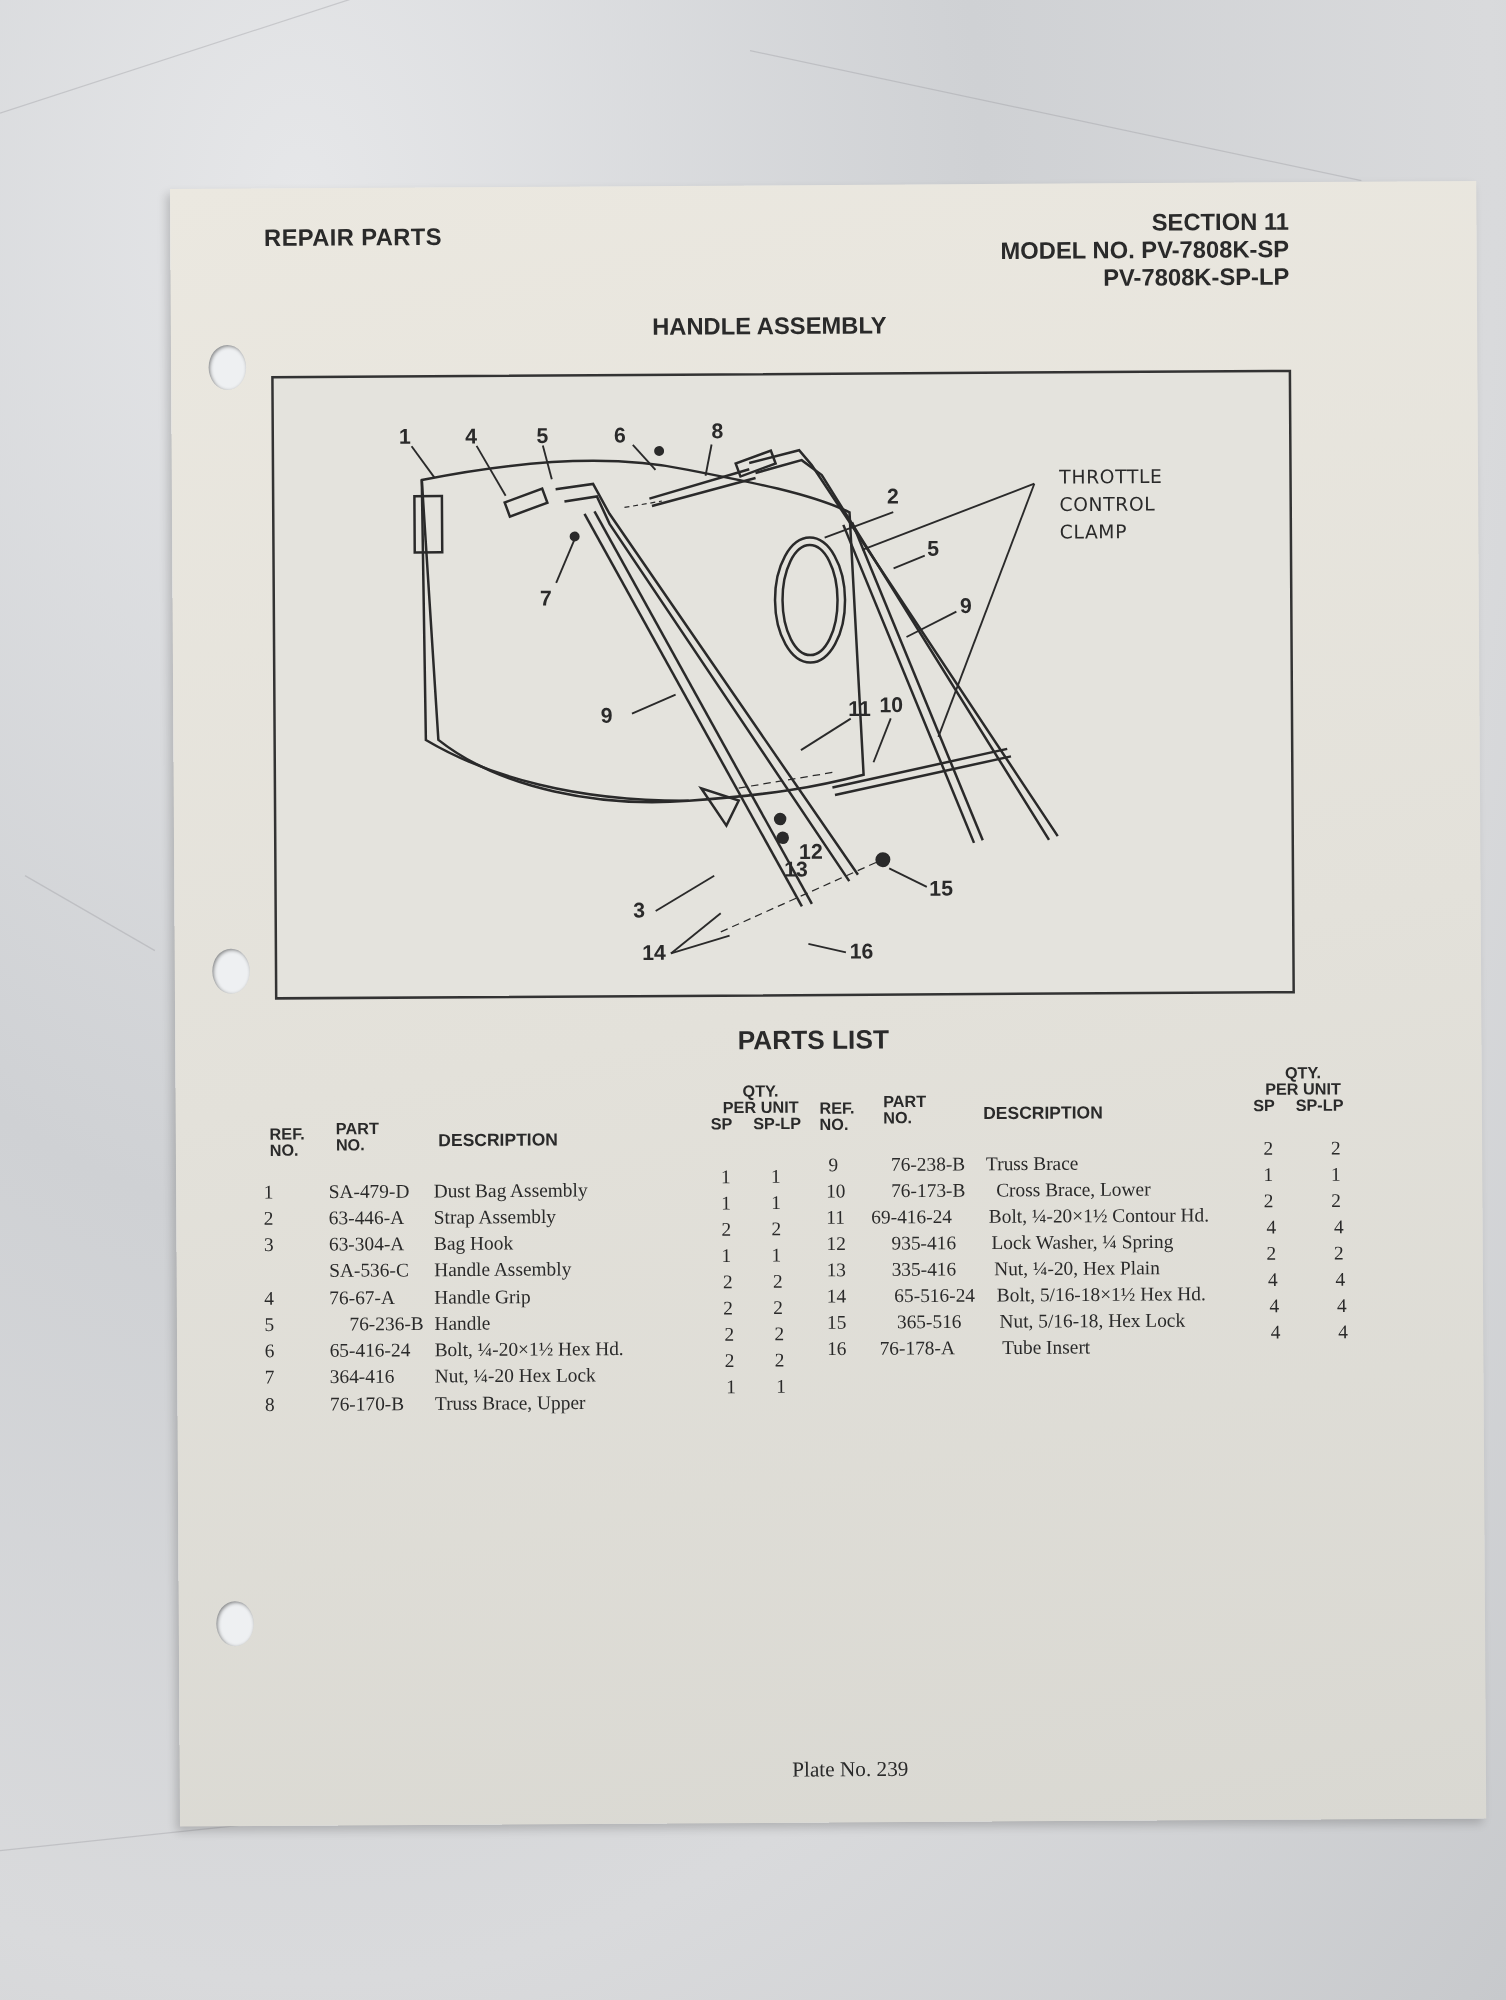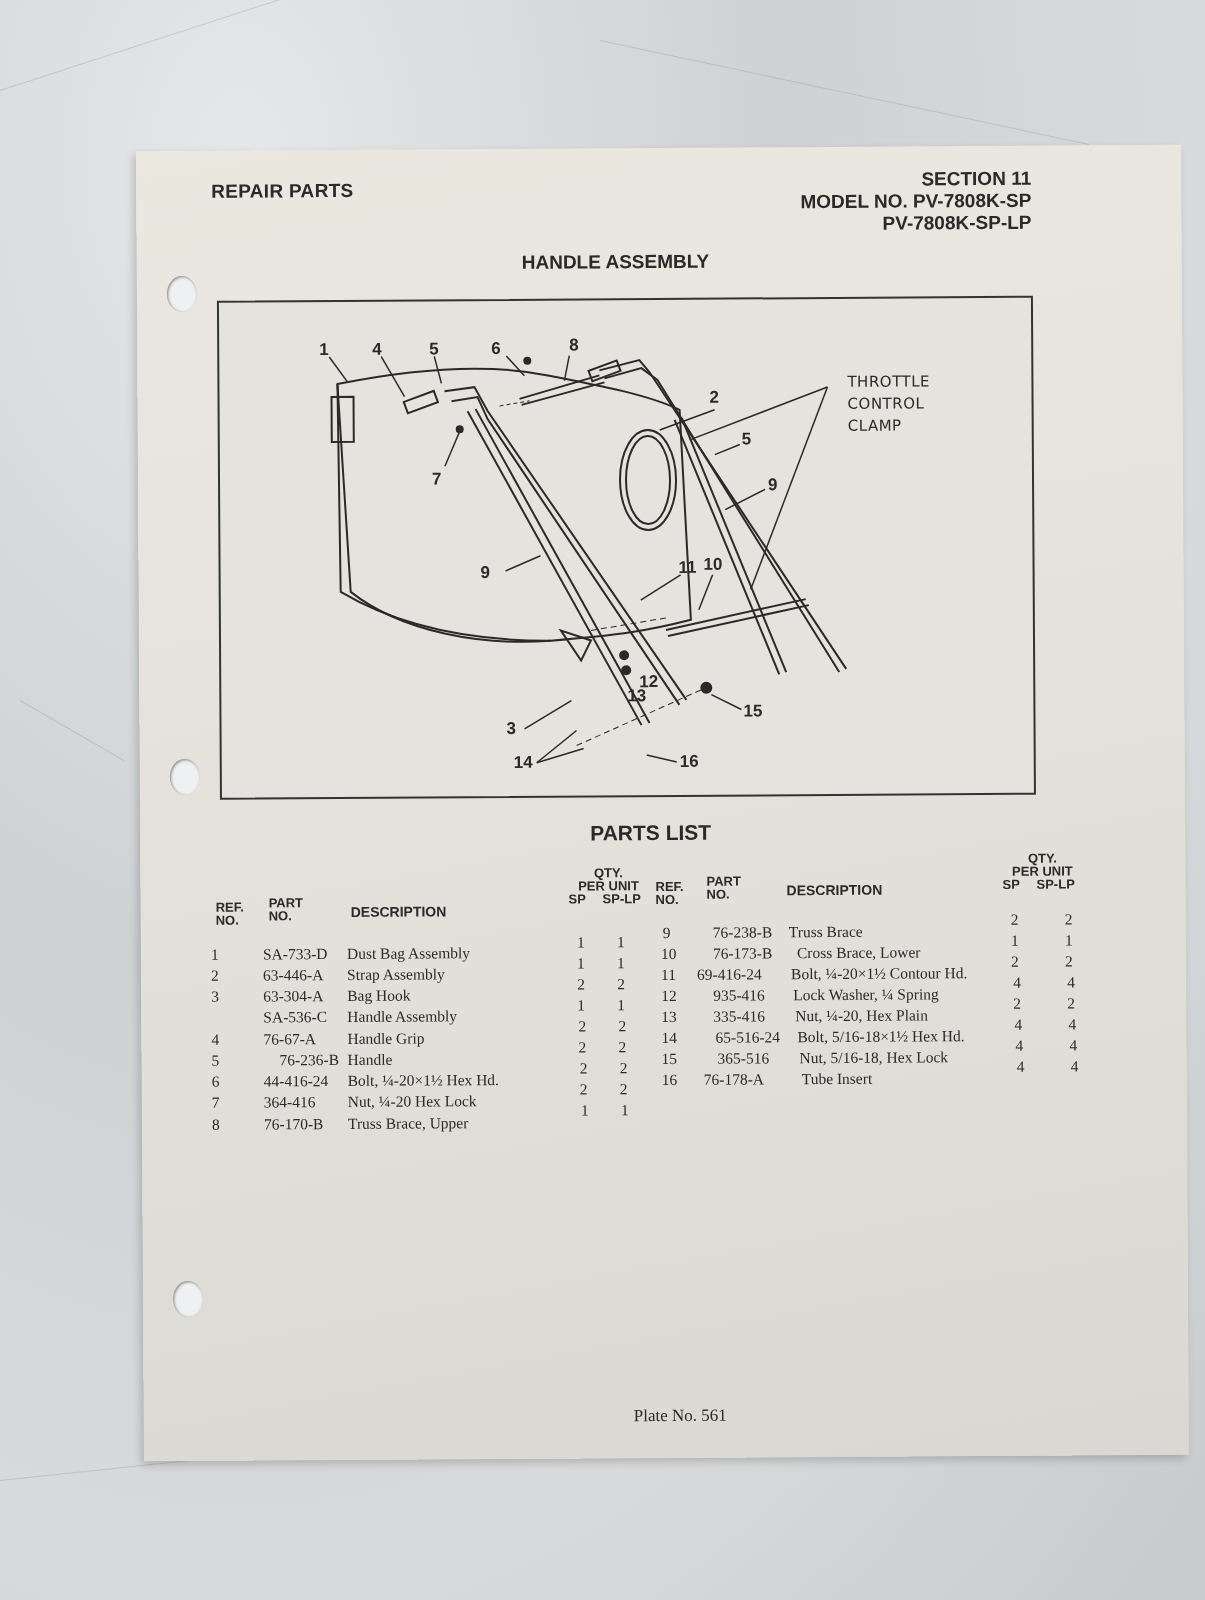--- a/index.html
+++ b/index.html
@@ -205,21 +205,21 @@
 
   <div class="col-head" style="left:862px;top:706px;text-align:center;width:80px;">
     <div>QTY.</div>
     <div>PER UNIT</div>
   </div>
   <div class="col-head" style="left:862px;top:732px;">SP</div>
   <div class="col-head" style="left:896px;top:732px;">SP-LP</div>
 
   <div class="row" style="left:70px;top:795px;">
     <span style="left:0">1</span>
-    <span style="left:52px">SA-733-D</span>
+    <span style="left:52px">SA-479-D</span>
     <span style="left:136px">Dust Bag Assembly</span>
   </div>
   <div class="row" style="left:70px;top:816px;">
     <span style="left:0">2</span>
     <span style="left:52px">63-446-A</span>
     <span style="left:136px">Strap Assembly</span>
   </div>
   <div class="row" style="left:70px;top:837px;">
     <span style="left:0">3</span>
     <span style="left:52px">63-304-A</span>
@@ -235,21 +235,21 @@
     <span style="left:52px">76-67-A</span>
     <span style="left:136px">Handle Grip</span>
   </div>
   <div class="row" style="left:70px;top:901px;">
     <span style="left:0">5</span>
     <span style="left:68px">76-236-B</span>
     <span style="left:136px">Handle</span>
   </div>
   <div class="row" style="left:70px;top:922px;">
     <span style="left:0">6</span>
-    <span style="left:52px">44-416-24</span>
+    <span style="left:52px">65-416-24</span>
     <span style="left:136px">Bolt, ¼-20×1½ Hex Hd.</span>
   </div>
   <div class="row" style="left:70px;top:943px;">
     <span style="left:0">7</span>
     <span style="left:52px">364-416</span>
     <span style="left:136px">Nut, ¼-20 Hex Lock</span>
   </div>
   <div class="row" style="left:70px;top:965px;">
     <span style="left:0">8</span>
     <span style="left:52px">76-170-B</span>
@@ -360,14 +360,14 @@
   </div>
   <div class="row" style="left:874px;top:891px;">
     <span style="left:0">4</span>
     <span style="left:54px">4</span>
   </div>
   <div class="row" style="left:875px;top:912px;">
     <span style="left:0">4</span>
     <span style="left:54px">4</span>
   </div>
 
-  <div class="footer">Plate No. 561</div>
+  <div class="footer">Plate No. 239</div>
 </div>
 
 </body></html>

